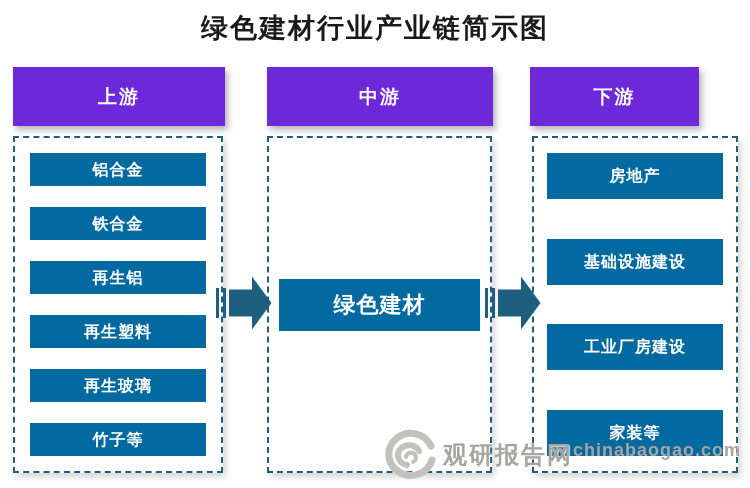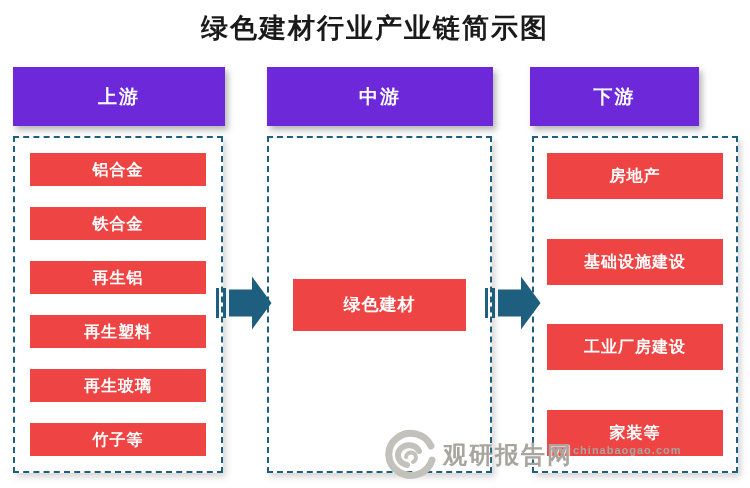--- a/index.html
+++ b/index.html
@@ -51,31 +51,31 @@
     background: #ffffff;
     box-shadow: 3px 4px 6px rgba(140,140,140,0.35);
     display: flex;
     flex-direction: column;
   }
   .panel-up   { left: 13px;  width: 210px; padding: 15px 0; justify-content: space-between; }
   .panel-mid  { left: 267px; width: 225px; justify-content: center; }
   .panel-down { left: 532px; width: 206px; padding: 15px 0; justify-content: space-between; }
 
   .node {
-    background: #ef4444;
+    background: #0369a1;
     color: #ffffff;
     font-weight: bold;
     text-align: center;
     letter-spacing: 1px;
     margin: 0 auto;
     flex: 0 0 auto;
   }
   .panel-up .node   { width: 176px; height: 33px; line-height: 33px; font-size: 16px; }
   .panel-down .node { width: 176px; height: 46px; line-height: 46px; font-size: 16px; }
-  .panel-mid .node  { width: 173px; height: 52px; line-height: 52px; font-size: 17px; }
+  .panel-mid .node  { width: 201px; height: 52px; line-height: 52px; font-size: 22px; }
 
   .flow-arrow {
     position: absolute;
     top: 276px;
     width: 56px;
     height: 54px;
     z-index: 3;
   }
   .arrow-1 { left: 216px; }
   .arrow-2 { left: 485px; }
@@ -93,21 +93,21 @@
   .wm-text { display: flex; flex-direction: row; }
   .wm-name {
     font-size: 24px;
     font-weight: bold;
     color: #a8a49e;
     letter-spacing: 2px;
     line-height: 26px;
     text-shadow: 1px 1px 1px rgba(255,255,255,0.85);
   }
   .wm-url {
-    font-size: 11px;
+    font-size: 18px;
     font-weight: bold;
     color: #a8a49e;
     line-height: 16px;
     letter-spacing: 1px;
   }
 </style>
 </head>
 <body>
 
 <div class="canvas">

